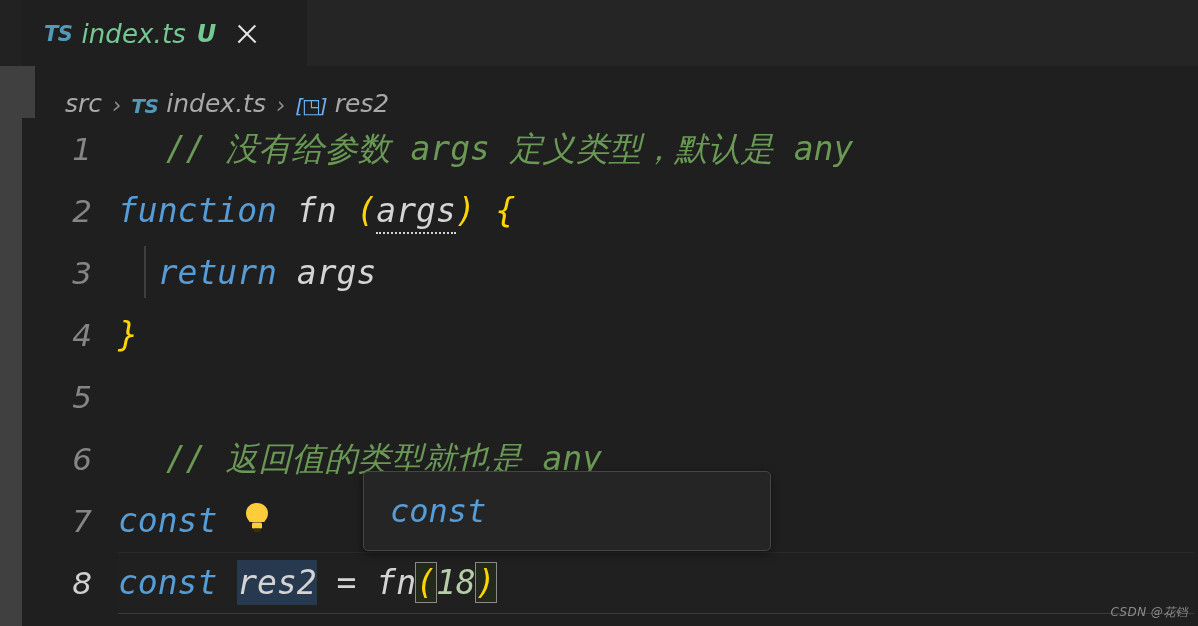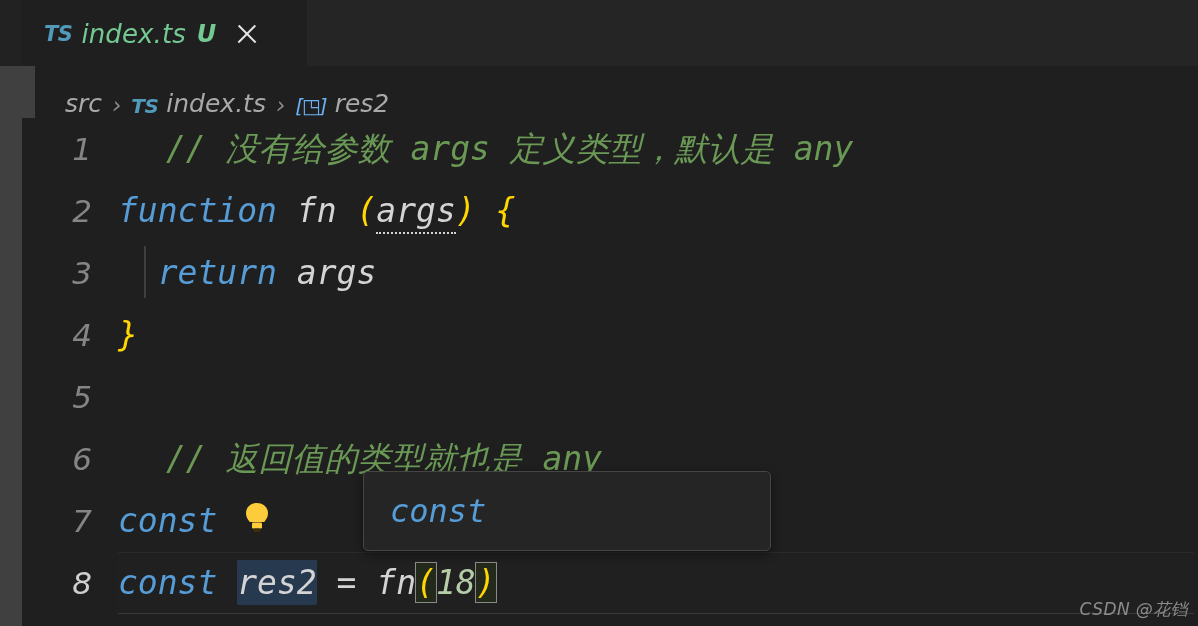--- a/index.html
+++ b/index.html
@@ -203,21 +203,21 @@
     white-space: pre;
     box-shadow: 0 3px 10px rgba(0,0,0,0.45);
     z-index: 40;
   }
 
   
   .watermark {
     position: absolute;
     right: 10px; bottom: 5px;
     color: #8b8b8b;
-    font-size: 17px;
+    font-size: 12px;
     letter-spacing: 0.4px;
     z-index: 60;
   }
 </style>
 </head>
 <body>
 
 <div id="app">
 
   <div class="tabbar">

